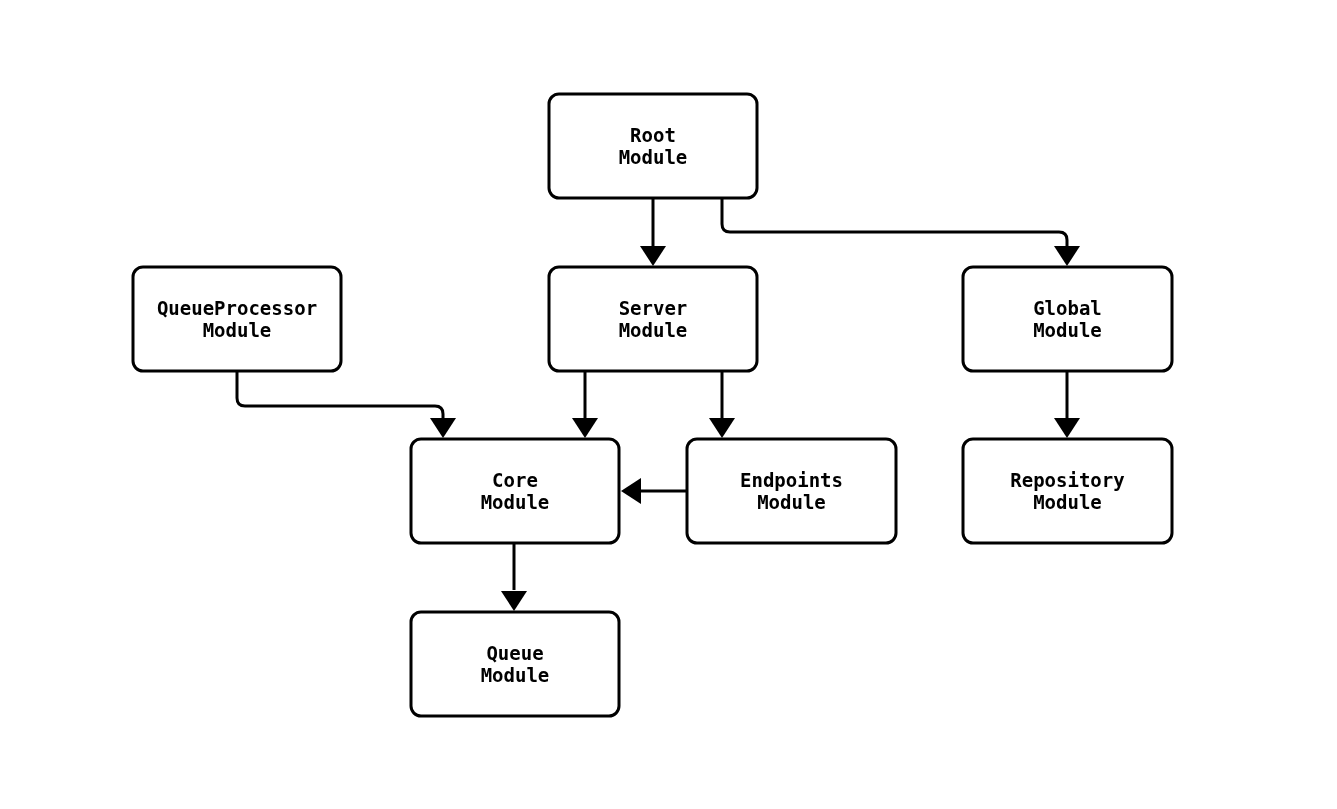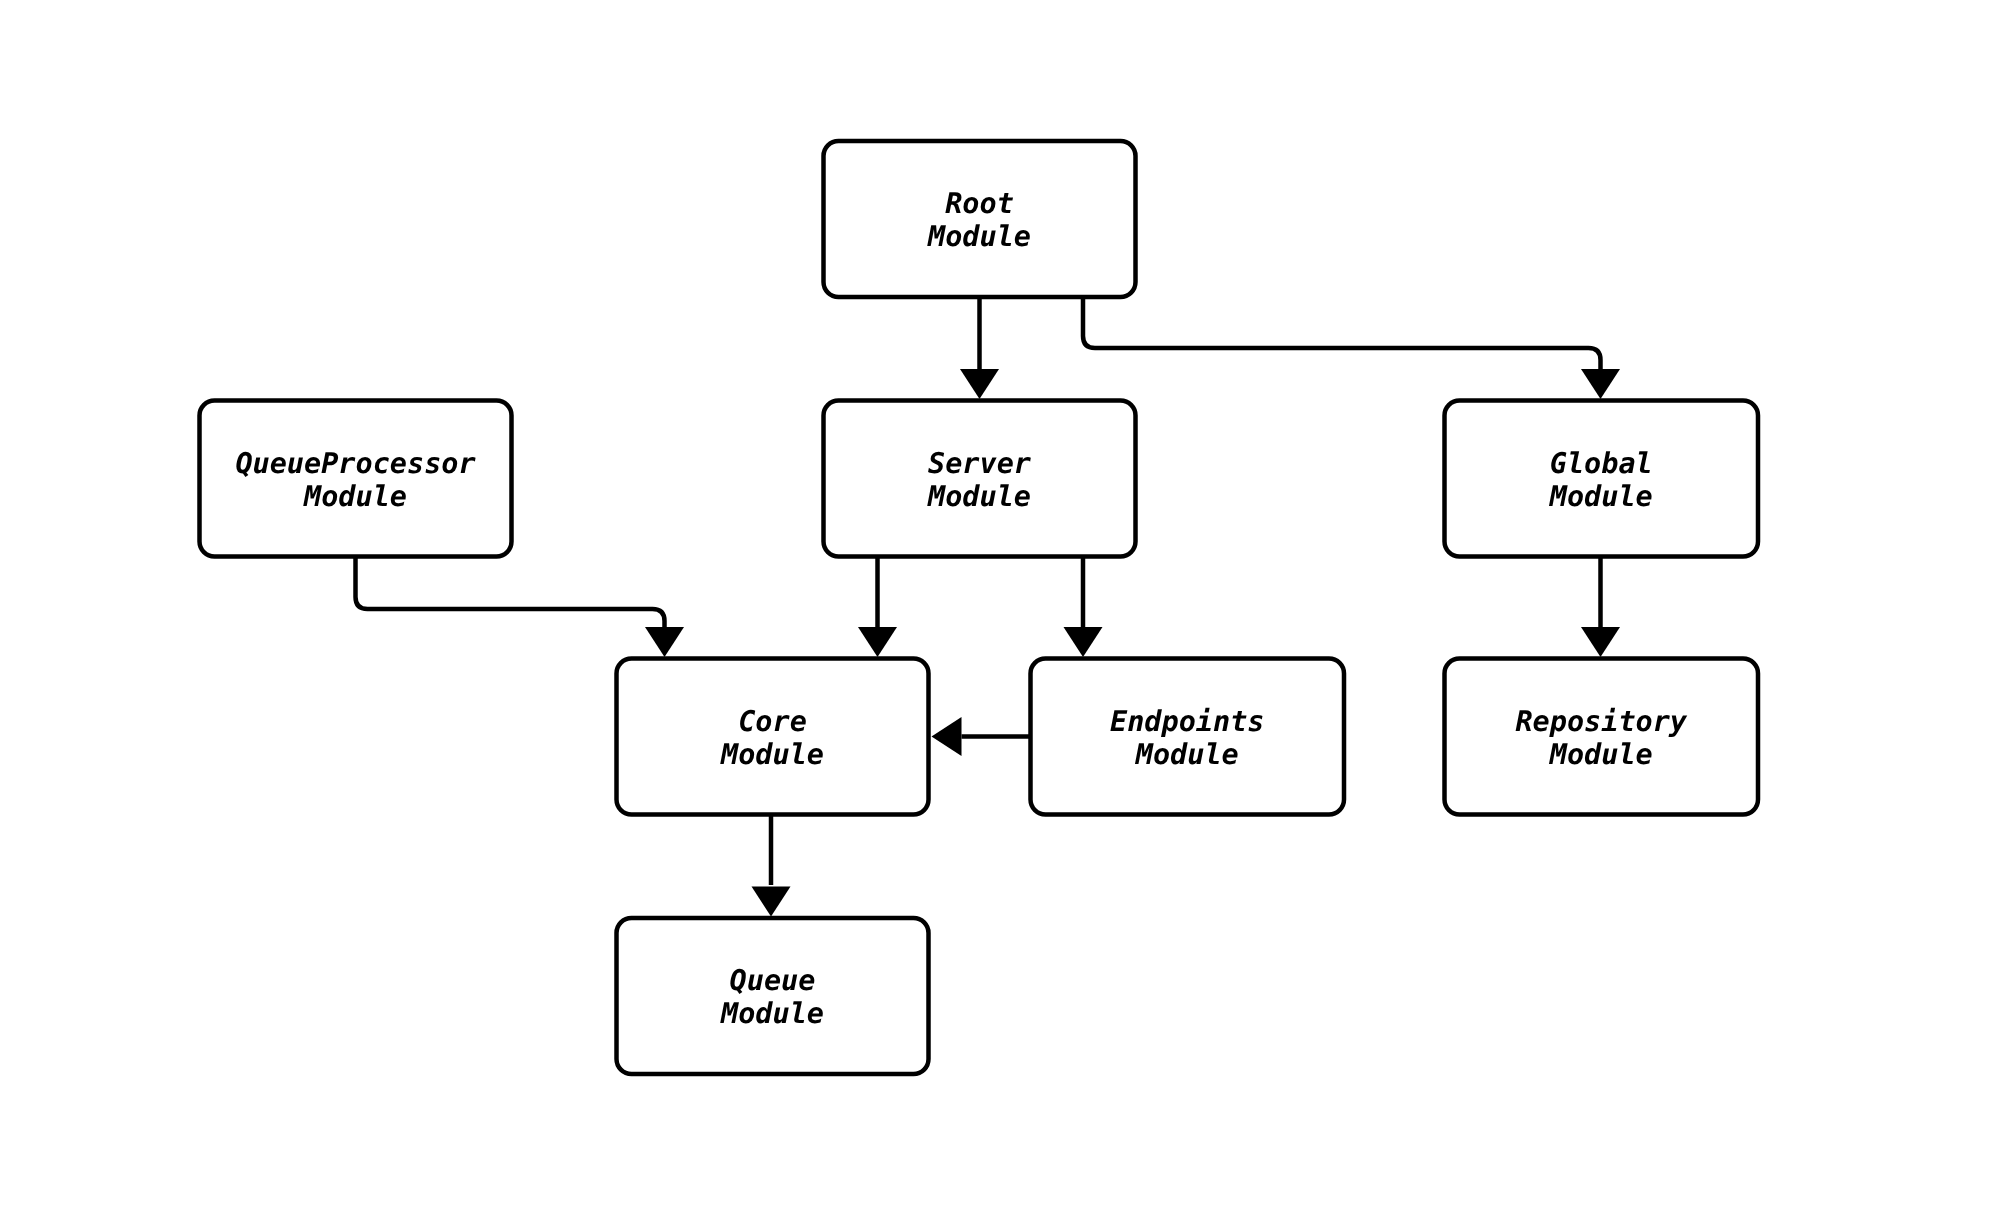--- a/index.html
+++ b/index.html
@@ -10,21 +10,20 @@
   body {
     width: 1337px;
     height: 809px;
     overflow: hidden;
     font-family: "DejaVu Sans Mono", "Liberation Mono", monospace;
   }
   #diagram-wrap {
     width: 1337px;
     height: 809px;
     position: relative;
-    font-style: italic;
   }
   svg {
     display: block;
   }
   .node-box {
     fill: #ffffff;
     stroke: #000000;
     stroke-width: 3;
   }
   .node-label {

